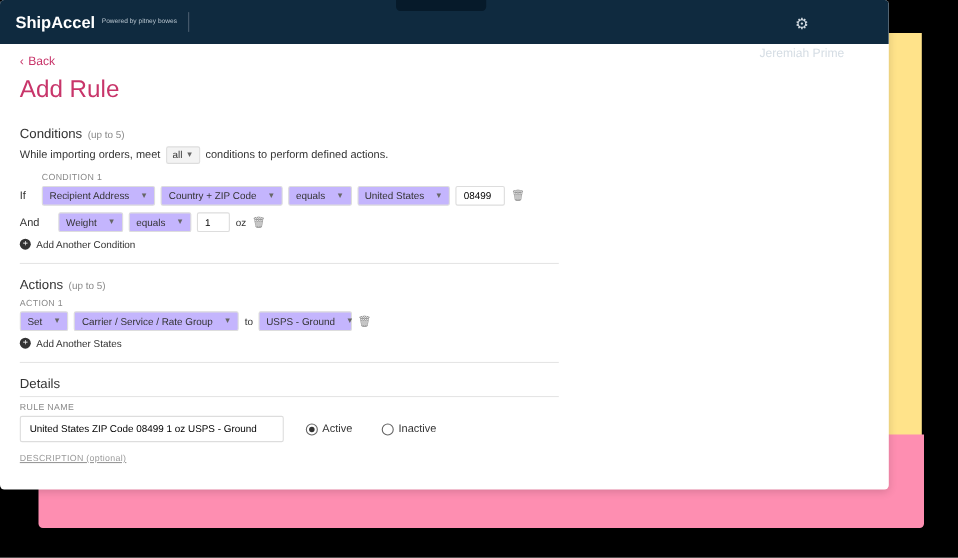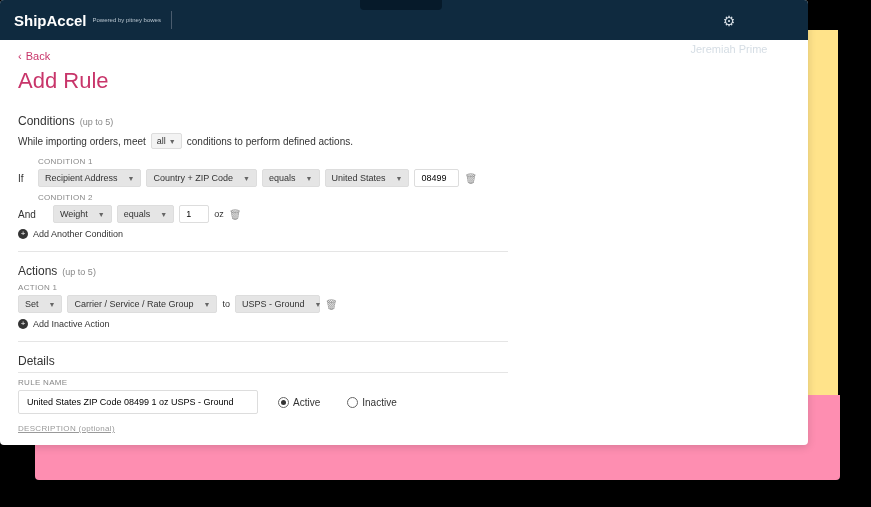--- a/index.html
+++ b/index.html
@@ -53,21 +53,21 @@
   .section { border-bottom:1px solid #e5e5e5; padding-bottom:12px; margin-bottom:12px;}
 
   .condition-intro { font-size:10px; color:#333; display:flex; align-items:center; gap:5px; margin-bottom:8px;}
   .mini-select { background:#f3f3f3; border:1px solid #ddd; padding:2px 5px; font-size:9px; display:flex; align-items:center; gap:3px; border-radius:2px; cursor:pointer;}
   .caret { font-size:7px; color:#666;}
 
   .condition-block { margin-left:20px; margin-bottom:6px;}
   .condition-label { font-size:8px; color:#888; letter-spacing:0.3px; margin-bottom:3px;}
   .condition-row { display:flex; align-items:center; gap:5px; font-size:10px; color:#333;}
   .prefix { font-size:10px; color:#333; width:15px; text-align:left;}
-  .sel { background:#e5e5e5; border:1px solid #ddd; padding:3px 6px; font-size:9px; display:flex; align-items:center; gap:10px; border-radius:2px; cursor:pointer;}
+  .sel { background:#c4b5fd; border:1px solid #ddd; padding:3px 6px; font-size:9px; display:flex; align-items:center; gap:10px; border-radius:2px; cursor:pointer;}
   .sel .txt { white-space:nowrap;}
   .inp { border:1px solid #ddd; padding:3px 6px; font-size:9px; border-radius:2px; width:45px;}
   .inp.narrow { width:30px;}
   .unit { font-size:9px; color:#333;}
   .trash { font-size:10px; color:#888; cursor:pointer;}
 
   .add-link { display:flex; align-items:center; gap:5px; font-size:9px; color:#333; cursor:pointer; margin-top:6px;}
   .add-link .plus-sm { width:10px; height:10px; background:#333; color:#fff; border-radius:50%; display:flex; align-items:center; justify-content:center; font-size:8px; line-height:1;}
 
   .details-label { font-size:8px; color:#888; letter-spacing:0.3px; margin-bottom:3px;}
@@ -146,21 +146,20 @@
           <span class="sel">
               <span class="txt">United States</span>
               <span class="caret">▼</span>
             </span>
           <input class="inp" value="08499" style="">
           <span class="trash">🗑</span>
         </div>
       </div>
 
       <div class="condition-block">
-        <div class="condition-label">CONDITION 2</div>
         <div class="condition-row">
           <span style="margin-left:-20px; width:30px; font-size:10px;">And</span>
           <span class="sel">
               <span class="txt">Weight</span>
               <span class="caret">▼</span>
             </span>
           <span class="sel">
               <span class="txt">equals</span>
               <span class="caret">▼</span>
             </span>
@@ -193,21 +192,21 @@
           </span>
         <span class="unit">to</span>
         <span class="sel" style="width:85px; justify-content:space-between;text-align:center;">
             <span class="txt">USPS - Ground</span>
             <span class="caret">▼</span>
           </span>
         <span class="trash">🗑</span>
       </div>
       <div class="add-link">
         <span class="plus-sm">+</span>
-        <span>Add Inactive Action</span>
+        <span>Add Another States</span>
       </div>
     </div>
 
     <div class="tiny-section">
       <div class="section-header" style="border-bottom:1px solid #e5e5e5; padding-bottom:4px;">
         <span>Details</span>
       </div>
       <div class="details-label">RULE NAME</div>
       <div class="details-row">
         <input class="rule-name-input" value="United States ZIP Code 08499 1 oz USPS - Ground" style="">

